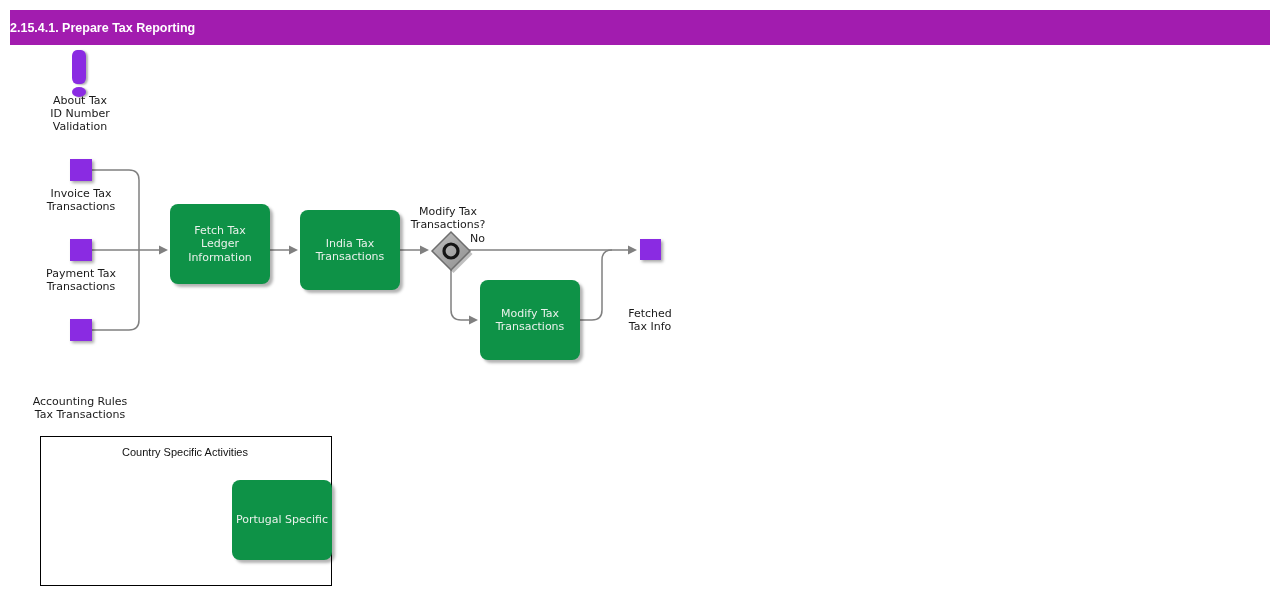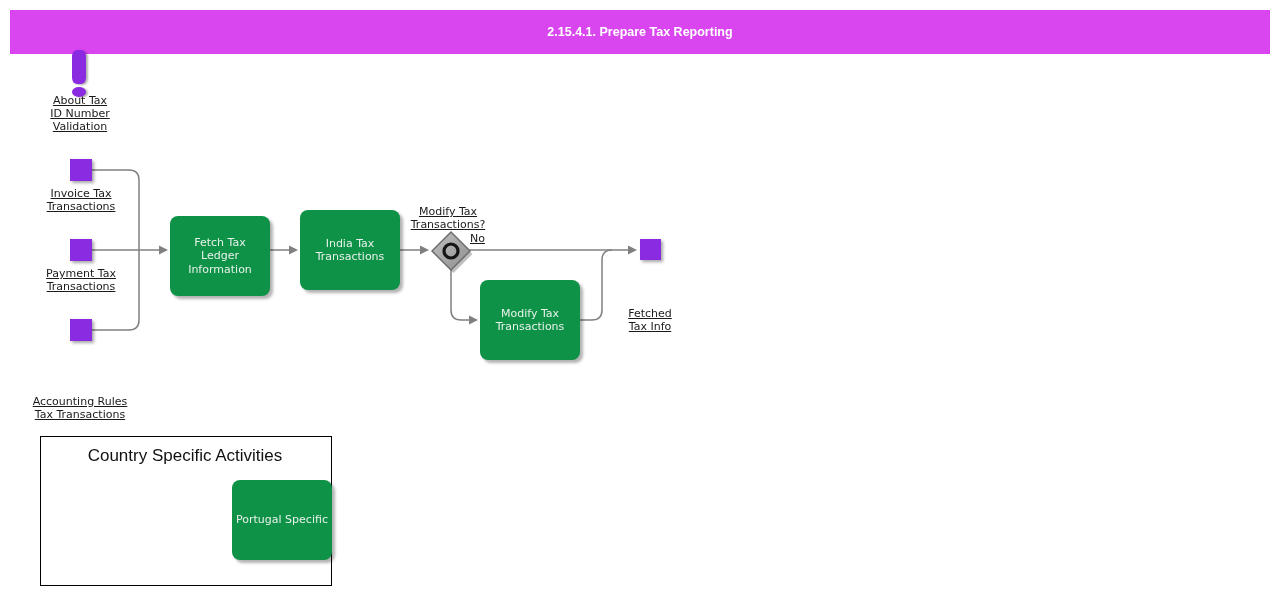--- a/index.html
+++ b/index.html
@@ -1,22 +1,22 @@
 <!DOCTYPE html>
 <html><head>
 <meta charset="utf-8">
 <style>
   html,body{margin:0;padding:0;background:#ffffff;}
   body{width:1280px;height:595px;position:relative;overflow:hidden;
        font-family:"DejaVu Sans",sans-serif;}
   .canvas{position:absolute;left:0;top:0;width:1280px;height:595px;}
 
   
-  .titlebar{position:absolute;left:10px;top:10px;width:1260px;height:44px;
-            background:#d946ef;display:flex;align-items:center;justify-content:center;}
+  .titlebar{position:absolute;left:10px;top:10px;width:1260px;height:35px;
+            background:#a21caf;display:flex;align-items:center;}
   .titlebar span{color:#ffffff;font-family:"Liberation Sans",sans-serif;
                  font-weight:bold;font-size:12.5px;}
 
   
   svg.wires{position:absolute;left:0;top:0;width:1280px;height:595px;pointer-events:none;}
 
   
   .sq{position:absolute;width:22px;height:22px;background:#8A2BE2;
       box-shadow:2px 2px 3px rgba(0,0,0,0.35);}
   #sq-invoice{left:70px;top:159px;}
@@ -26,45 +26,45 @@
 
   
   .excl{position:absolute;left:60px;top:46px;width:40px;height:52px;}
   .excl-bar{position:absolute;left:12px;top:4px;width:14px;height:34px;background:#8A2BE2;
             border-radius:5px/6px;box-shadow:2px 1px 2px rgba(0,0,0,0.3);}
   .excl-dot{position:absolute;left:12px;top:41px;width:14px;height:10px;background:#8A2BE2;
             border-radius:50%;box-shadow:2px 1px 2px rgba(0,0,0,0.3);}
 
   
   .lbl{position:absolute;color:#1a1a1a;font-size:11px;line-height:13px;
-       text-align:center;white-space:pre-line;text-decoration:underline;}
+       text-align:center;white-space:pre-line;}
   #lbl-about{left:24px;top:94px;width:112px;}
   #lbl-invoice{left:6px;top:187px;width:150px;}
   #lbl-payment{left:6px;top:267px;width:150px;}
   #lbl-accounting{left:5px;top:347px;width:150px;margin-top:48px;}
   #lbl-question{left:383px;top:205px;width:130px;}
   #lbl-no{left:470px;top:232px;width:30px;text-align:left;}
   #lbl-fetched{left:610px;top:267px;width:80px;margin-top:40px;}
 
   
   .act{position:absolute;width:100px;height:80px;background:#0E9247;border-radius:8px;
        box-shadow:3px 3px 3px rgba(0,0,0,0.3);display:flex;align-items:center;
        justify-content:center;text-align:center;color:#E9F1EB;font-size:11px;
        line-height:13.5px;white-space:pre-line;}
-  #act-fetch{left:170px;top:216px;}
+  #act-fetch{left:170px;top:204px;}
   #act-view{left:300px;top:210px;}
   #act-modify{left:480px;top:280px;}
   #act-india{left:70px;top:480px;}
   #act-portugal{left:200px;top:480px;margin-left:32px;}
 
   
   .group{position:absolute;left:40px;top:436px;width:290px;height:148px;
          border:1px solid #000000;background:#ffffff;}
   .group-title{position:absolute;left:40px;top:446px;width:290px;text-align:center;
-               font-family:"Liberation Sans",sans-serif;font-size:17px;color:#111111;}
+               font-family:"Liberation Sans",sans-serif;font-size:11px;color:#111111;}
 </style>
 </head>
 <body>
 
 <div class="canvas">
 
   <svg class="wires" viewBox="0 0 1280 595" xmlns="http://www.w3.org/2000/svg">
     <defs>
       <linearGradient id="diamondGrad" x1="0" y1="0" x2="1" y2="1">
         <stop offset="0" stop-color="#c2c2c2"></stop>

